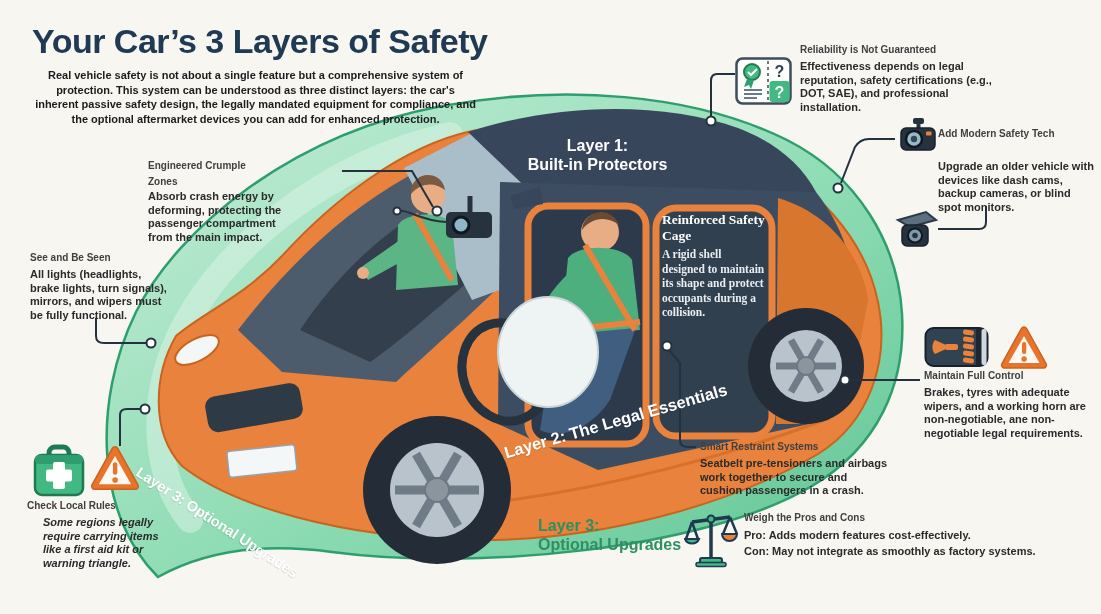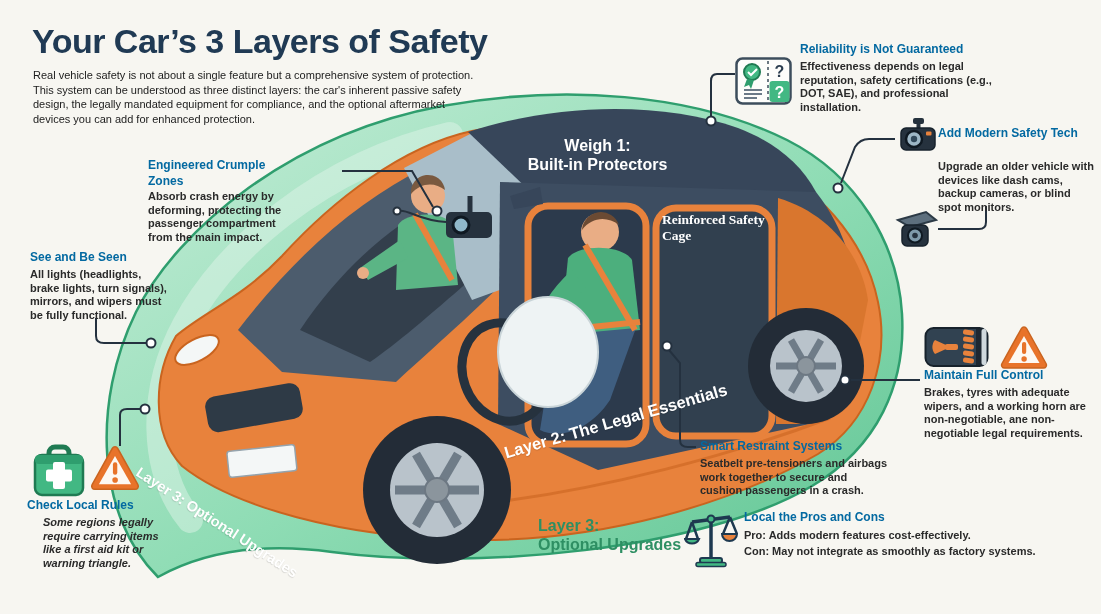--- a/index.html
+++ b/index.html
@@ -3,22 +3,22 @@
 <meta charset="utf-8">
 <style>
   * { margin:0; padding:0; box-sizing:border-box; }
   html,body { width:1101px; height:614px; }
   body { font-family:"Liberation Sans", sans-serif; background:#f7f6f1; }
   .canvas { position:relative; width:1101px; height:614px; overflow:hidden; background:#f7f6f1; }
   .art, .connectors { position:absolute; left:0; top:0; width:1101px; height:614px; }
   .connectors { z-index:3; pointer-events:none; }
   .txt { position:absolute; z-index:4; }
   .main-title { font-size:34px; font-weight:bold; color:#203a54; letter-spacing:-0.5px; }
-  .intro { font-size:11px; font-weight:normal; color:#1c1c1c; line-height:14.6px; }
-  .co-title { font-size:12px; font-weight:bold; color:#0369a1; line-height:15.5px; }
+  .intro { font-size:11px; font-weight:bold; color:#1c1c1c; line-height:14.6px;text-align:center; }
+  .co-title { font-size:10px; font-weight:bold; color:#404040; line-height:15.5px; }
   .co-body { font-size:11px; font-weight:bold; color:#2a2a2a; line-height:13.6px; }
   .on-car { color:#fff; text-align:center; font-weight:bold; }
   .cage-t { font-size:13.5px; font-weight:bold; color:#fff; line-height:15.5px; }
   .cage-b { font-size:11.5px; font-weight:bold; color:#e9eef2; line-height:14.5px; margin-top:4px; }
   .green-label { color:#2e8f63; font-weight:bold; font-size:16px; line-height:19px; }
   .band-text { position:absolute; z-index:4; color:#fff; font-weight:bold; white-space:nowrap; text-shadow:0 1px 1px rgba(0,0,0,0.15); }
   .icon { position:absolute; z-index:4; }
 </style>
 </head>
 <body>
@@ -251,30 +251,31 @@
       <line x1="8" y1="16" x2="46" y2="11" stroke="#1e3950" stroke-width="3.5"></line>
       <circle cx="27" cy="13" r="3.5" fill="#42b883" stroke="#1e3950" stroke-width="2"></circle>
       <path d="M8 16 L2 33 M8 16 L14 33" stroke="#1e3950" stroke-width="2.5" fill="none"></path>
       <path d="M1 33 a7.5 7 0 0 0 14 0 Z" fill="#42b883" stroke="#1e3950" stroke-width="2"></path>
       <path d="M46 11 L39 28 M46 11 L53 28" stroke="#1e3950" stroke-width="2.5" fill="none"></path>
       <path d="M38 28 a7.5 7 0 0 0 15 0 Z" fill="#e8823c" stroke="#1e3950" stroke-width="2"></path>
       <rect x="16" y="52" width="22" height="5" rx="2" fill="#42b883" stroke="#1e3950" stroke-width="2"></rect>
       <rect x="12" y="56.5" width="30" height="4" rx="2" fill="#42b883" stroke="#1e3950" stroke-width="1.5"></rect>
     </svg>
   </span>
-  <div class="txt co-title" style="left:744px; top:510px; width:320px;">Local the Pros and Cons</div>
+  <div class="txt co-title" style="left:744px; top:510px; width:320px;">Weigh the Pros and Cons</div>
   <div class="txt co-body" style="left:744px; top:529px; width:330px;">Pro: Adds modern features cost-effectively.</div>
   <div class="txt co-body" style="left:744px; top:545px; width:340px;">Con: May not integrate as smoothly as factory systems.</div>
 
   <div class="txt on-car" style="left:515px; top:136px; width:165px; font-size:16px; line-height:19px; z-index:5;">
-    <div>Weigh 1:</div>
+    <div>Layer 1:</div>
     <div>Built-in Protectors</div>
   </div>
 
   <div class="txt" style="left:662px; top:212px; width:104px; z-index:5;font-family:Liberation Serif, serif;">
     <div class="cage-t">Reinforced Safety Cage</div>
+    <div class="cage-b">A rigid shell designed to maintain its shape and protect occupants during a collision.</div>
   </div>
 
   <div class="band-text" style="left:502px; top:444px; font-size:16.5px; transform:rotate(-16deg); transform-origin:0 0; z-index:5;">Layer 2: The Legal Essentials</div>
 
   <div class="band-text" style="left:142px; top:464px; font-size:14.5px; transform:rotate(33deg); transform-origin:0 0; z-index:5;">Layer 3: Optional Upgrades</div>
 
 </div>
 
 </body></html>

